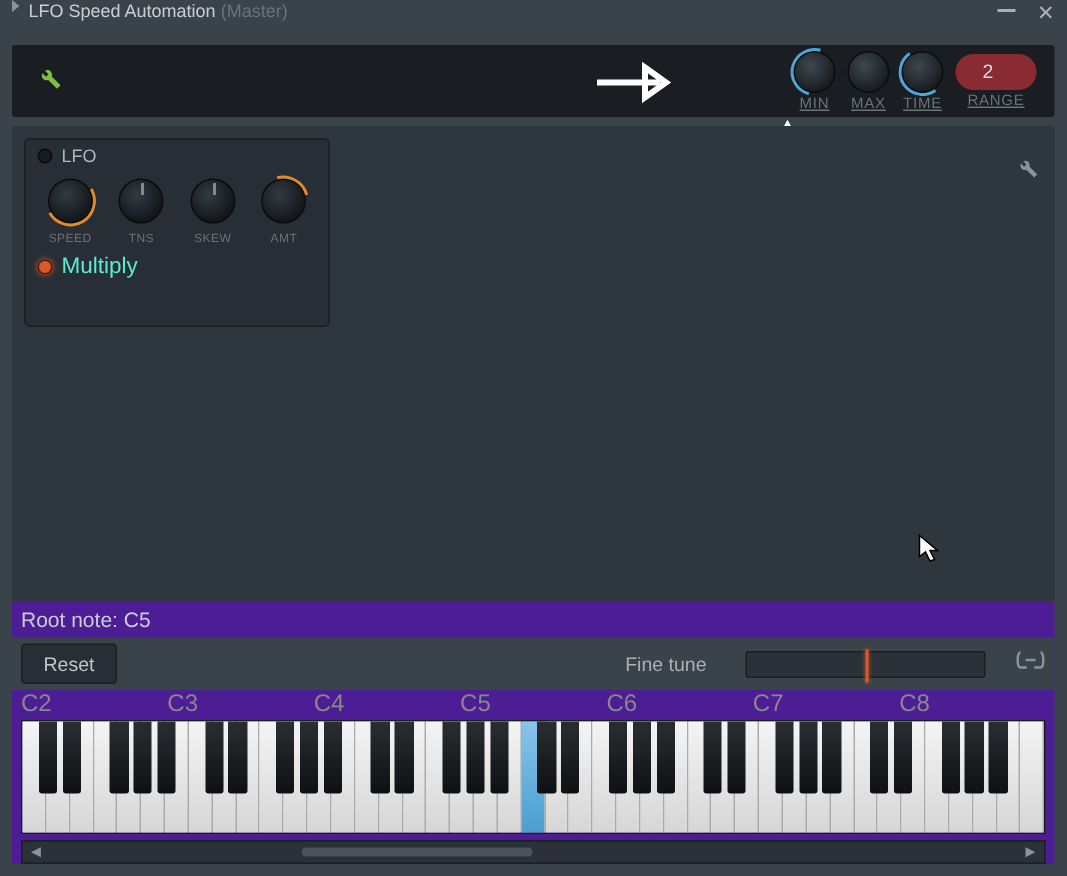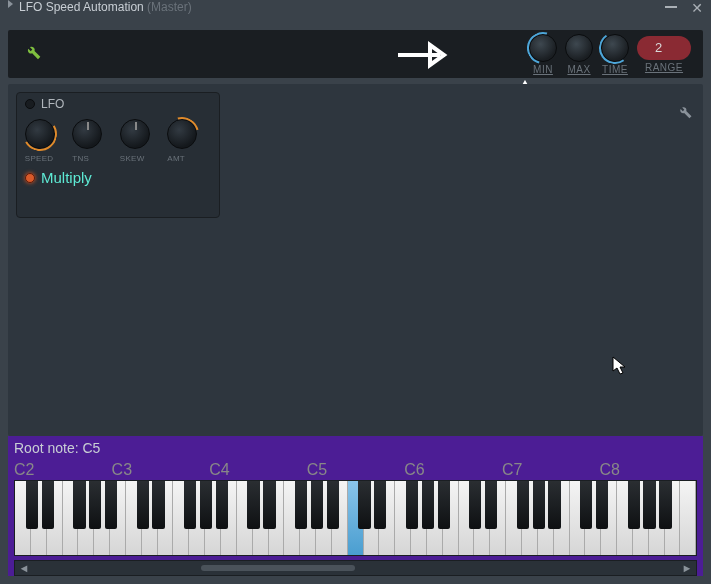--- a/index.html
+++ b/index.html
@@ -56,21 +56,21 @@
 
 .lfo-panel {
   position: absolute; left: 8px; top: 8px; width: 204px; height: 126px;
   background: #272e35; border: 1px solid #1a1e22; border-radius: 4px;
 }
 .lfo-head { display: flex; align-items: center; gap: 6px; padding: 4px 8px; }
 .led { width: 10px; height: 10px; border-radius: 50%; background: #181c20; border: 1px solid #0a0c0e; }
 .lfo-head .txt { font-size: 12px; color: #b0b6bc; }
 
 .lfo-knobs { display: flex; justify-content: space-around; padding: 4px 6px 0 6px; }
-.small-knob-unit { display: flex; flex-direction: column; align-items: flex-start; width: 44px; }
+.small-knob-unit { display: flex; flex-direction: column; align-items: center; width: 44px; }
 .small-knob {
   width: 30px; height: 30px; border-radius: 50%;
   background: radial-gradient(circle at 40% 35%, #323a42, #14181c 70%);
   border: 1px solid #0a0c0e; position: relative;
 }
 .small-knob.orange::before {
   content: ""; position: absolute; inset: -3px; border-radius: 50%;
   border: 2px solid #e08a2a; border-right-color: transparent; border-bottom-color: transparent;
   transform: rotate(195deg);
 }
@@ -213,20 +213,33 @@
       </div>
     </div>
 
     <svg class="cursor" width="16" height="20">
       <path d="M1 1 L1 15 L5 12 L8 18 L11 17 L8 11 L13 11 Z" fill="white" stroke="black" stroke-width="1"></path>
     </svg>
   </div>
 
   <div class="bottom">
     <div class="root-label">Root note: C5</div>
+    <div class="mid-row">
+      <button class="reset-btn">Reset</button>
+      <div class="spacer"></div>
+      <span class="fine-label">Fine tune</span>
+      <div class="fine-slider">
+        <div class="fine-handle"></div>
+      </div>
+      <span class="eye-icn">
+        <svg width="20" height="14" viewBox="0 0 24 14">
+            <path d="M4 1 C1 1 1 13 4 13 L9 13 M20 1 C23 1 23 13 20 13 L15 13 M8 7 L16 7" stroke="#8a929a" stroke-width="2" fill="none"></path>
+          </svg>
+      </span>
+    </div>
 
     <div class="piano-wrap">
       <div class="oct-labels">
         <div class="oct">C2</div>
         <div class="oct">C3</div>
         <div class="oct">C4</div>
         <div class="oct">C5</div>
         <div class="oct">C6</div>
         <div class="oct">C7</div>
         <div class="oct">C8</div>

